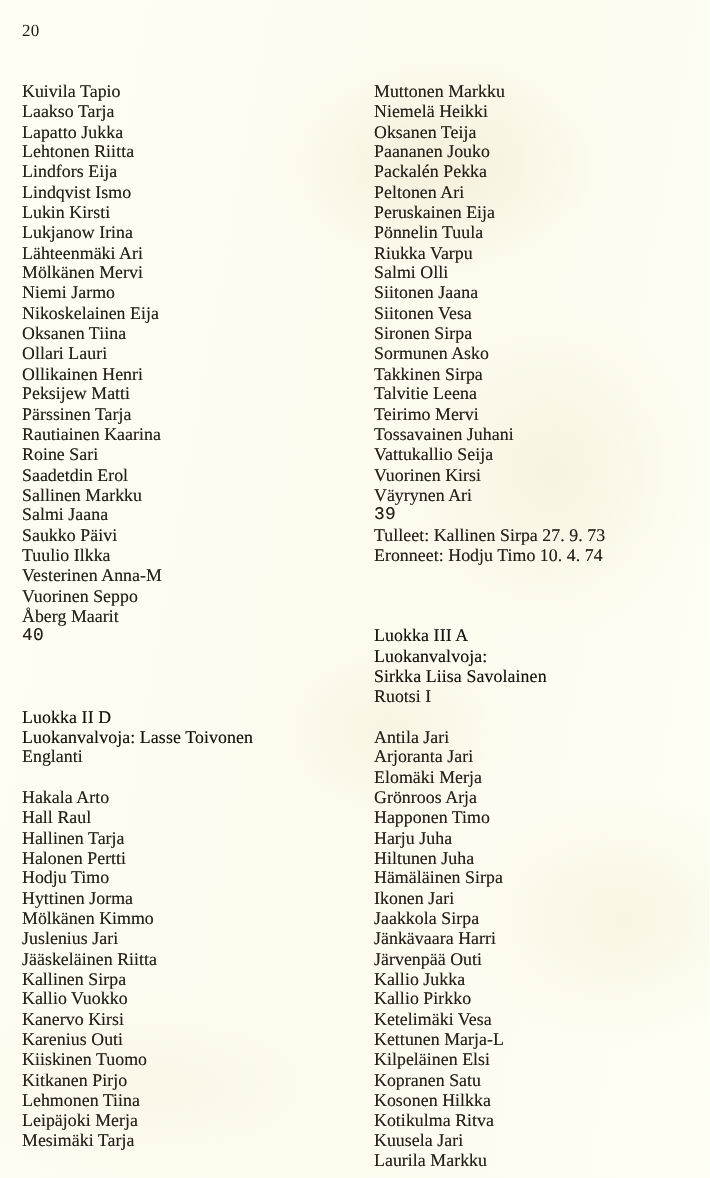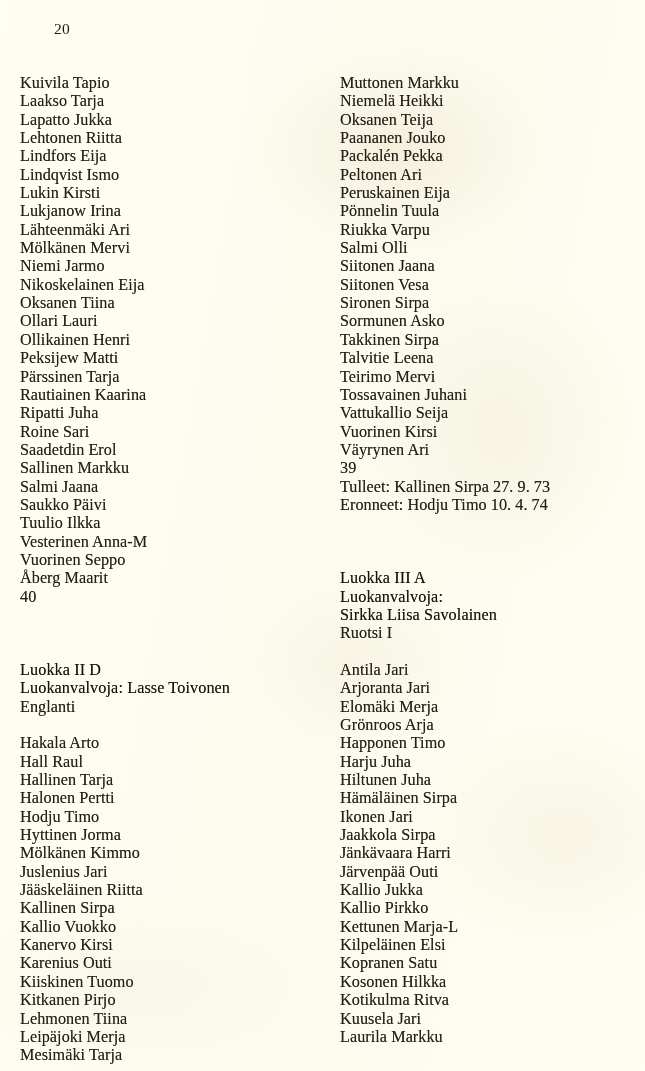--- a/index.html
+++ b/index.html
@@ -32,21 +32,20 @@
       linear-gradient(100deg, rgba(255,255,250,0) 0%, rgba(248,245,228,0.35) 55%, rgba(255,255,250,0) 100%);
   }
 
   .page-number {
     position: absolute;
     left: 20px;
     top: 20px;
     font-size: 15.5px;
     color: #1b1a16;
     letter-spacing: 0.3px;
-    margin-left: 34px;
   }
 
   .column {
     position: absolute;
     top: 74px;
     width: 300px;
   }
   .column.left  { left: 20px; }
   .column.right { left: 340px; }
 
@@ -58,20 +57,21 @@
     letter-spacing: 0.05px;
     text-shadow: 0 0 0.45px rgba(36,31,25,0.55);
   }
   .line.bold {
     font-weight: normal;
     color: #16120d;
     letter-spacing: 0.1px;
   }
   .line.count {
     letter-spacing: 0.2px;
+    font-family: Liberation Mono, monospace;
   }
   .spacer-block {
     height: 18.35px;
   }
   .spacer-gap {
     height: 55px;
   }
   .section {
     display: block;
   }
@@ -96,21 +96,20 @@
         <div class="line">Lähteenmäki Ari</div>
         <div class="line">Mölkänen Mervi</div>
         <div class="line">Niemi Jarmo</div>
         <div class="line">Nikoskelainen Eija</div>
         <div class="line">Oksanen Tiina</div>
         <div class="line">Ollari Lauri</div>
         <div class="line">Ollikainen Henri</div>
         <div class="line">Peksijew Matti</div>
         <div class="line">Pärssinen Tarja</div>
         <div class="line">Rautiainen Kaarina</div>
-        <div class="line">Ripatti Juha</div>
         <div class="line">Roine Sari</div>
         <div class="line">Saadetdin Erol</div>
         <div class="line">Sallinen Markku</div>
         <div class="line">Salmi Jaana</div>
         <div class="line">Saukko Päivi</div>
         <div class="line">Tuulio Ilkka</div>
         <div class="line">Vesterinen Anna-M</div>
         <div class="line">Vuorinen Seppo</div>
         <div class="line">Åberg Maarit</div>
         <div class="line count">40</div>
@@ -187,20 +186,21 @@
         <div class="line">Happonen Timo</div>
         <div class="line">Harju Juha</div>
         <div class="line">Hiltunen Juha</div>
         <div class="line">Hämäläinen Sirpa</div>
         <div class="line">Ikonen Jari</div>
         <div class="line">Jaakkola Sirpa</div>
         <div class="line">Jänkävaara Harri</div>
         <div class="line">Järvenpää Outi</div>
         <div class="line">Kallio Jukka</div>
         <div class="line">Kallio Pirkko</div>
+        <div class="line">Ketelimäki Vesa</div>
         <div class="line">Kettunen Marja-L</div>
         <div class="line">Kilpeläinen Elsi</div>
         <div class="line">Kopranen Satu</div>
         <div class="line">Kosonen Hilkka</div>
         <div class="line">Kotikulma Ritva</div>
         <div class="line">Kuusela Jari</div>
         <div class="line">Laurila Markku</div>
       </div>
     </div>
 

